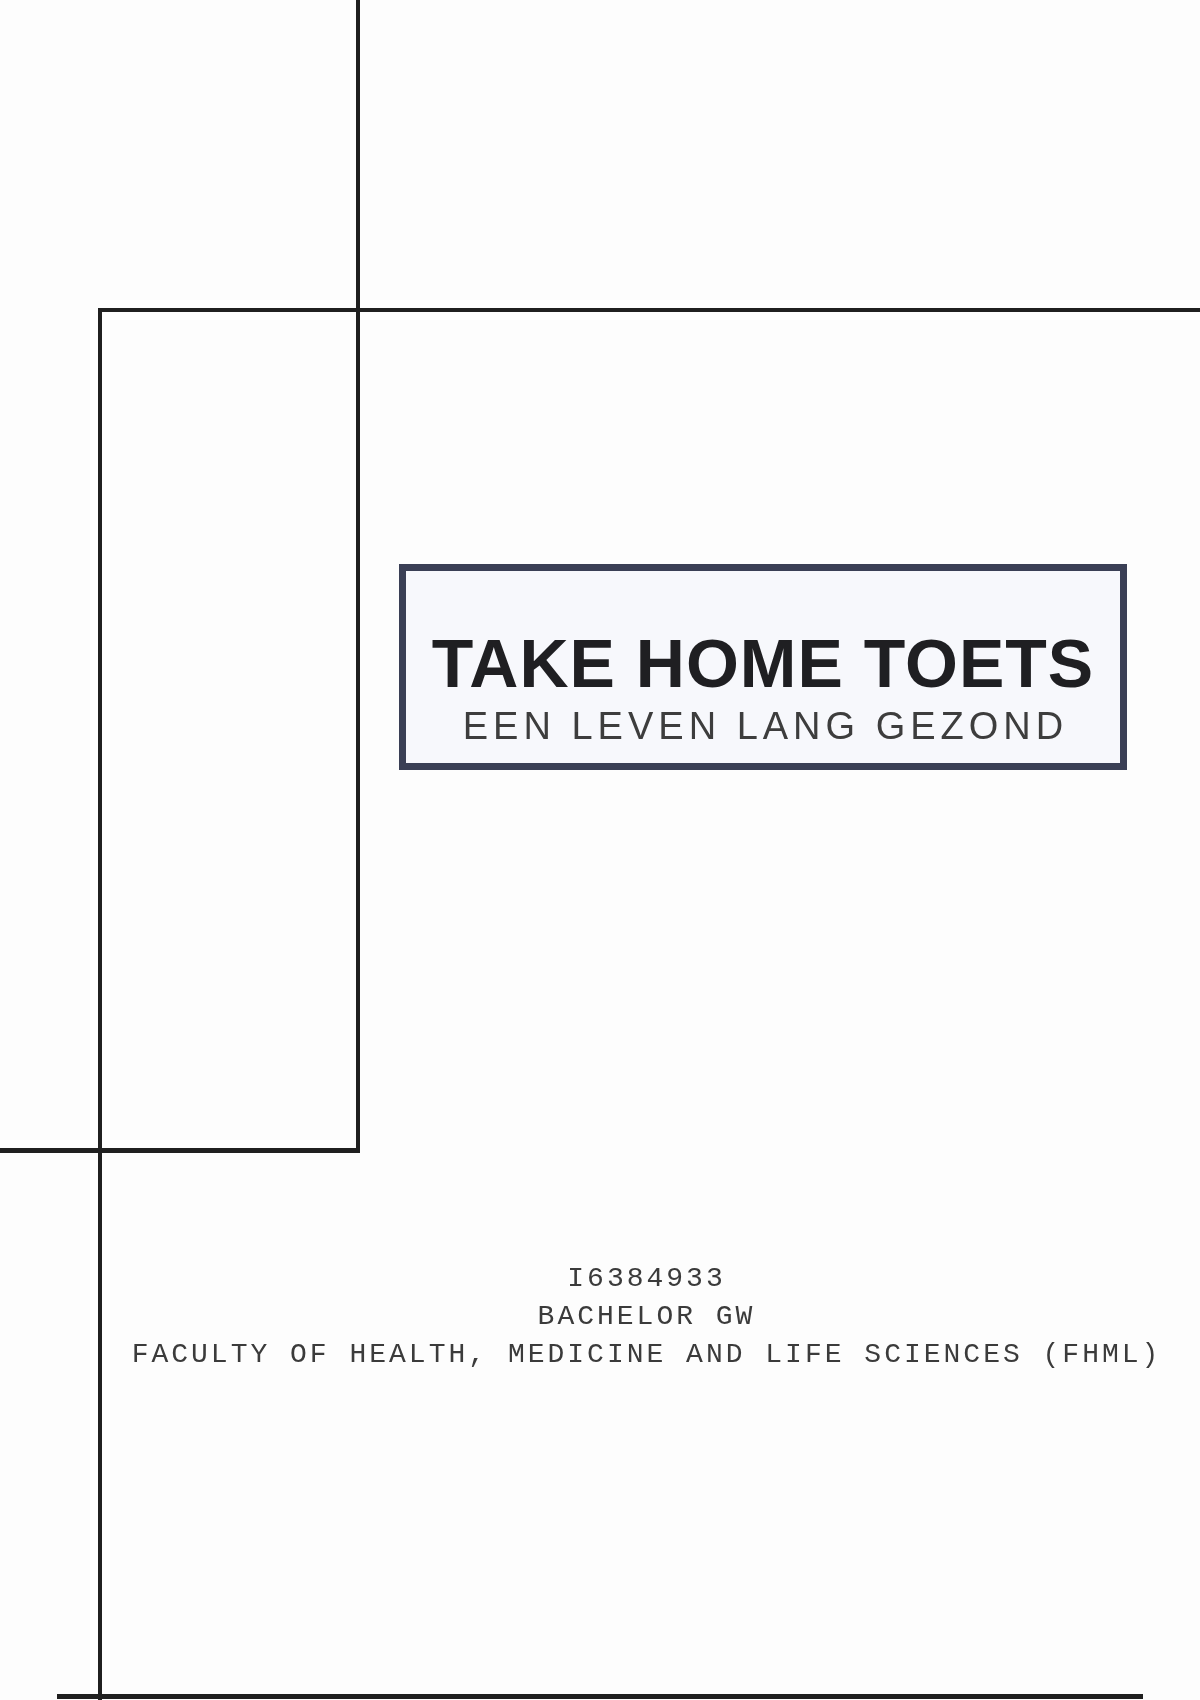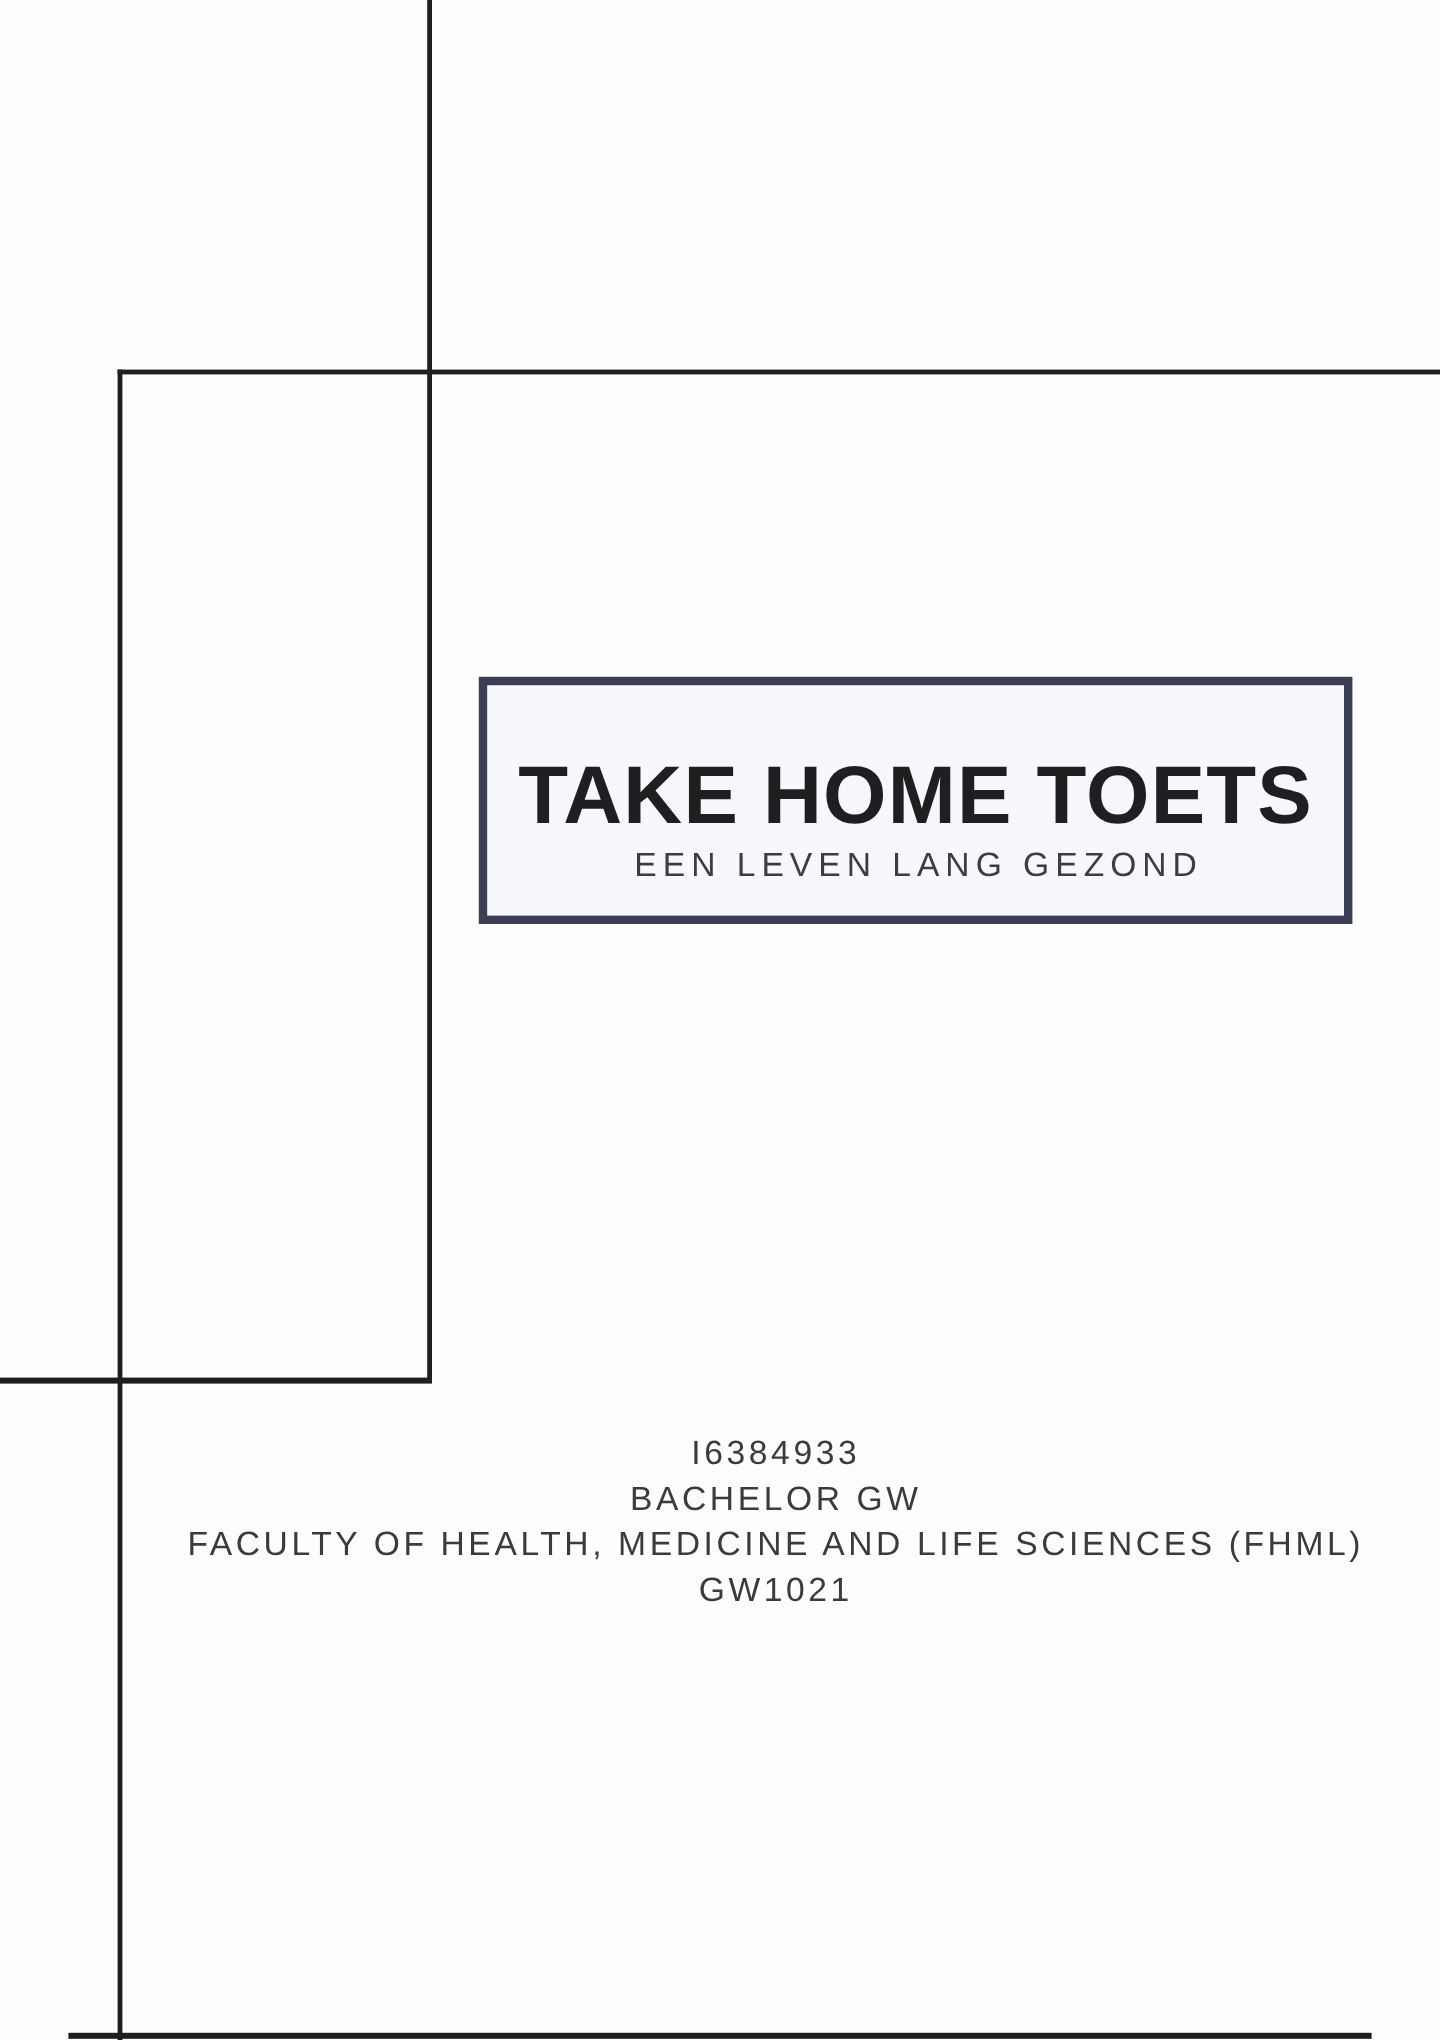--- a/index.html
+++ b/index.html
@@ -44,39 +44,40 @@
   .title-box .main-title{
     font-size:68px;
     font-weight:800;
     line-height:1;
     letter-spacing:1px;
     color:var(--title-ink);
     white-space:nowrap;
   }
   .title-box .sub-title{
     margin-top:10px;
-    font-size:28px;
+    font-size:38px;
     font-weight:400;
     line-height:1;
     letter-spacing:5px;
     text-indent:5px;
     color:var(--subtitle-ink);
     white-space:nowrap;
   }
 
   .info-block{
     position:absolute;
-    left:90px;top:1192px;
+    left:90px;top:1260px;
     width:1110px;
     text-align:center;
     color:var(--info-ink);
     font-size:28px;
     line-height:38px;
     letter-spacing:3px;
     text-indent:3px;
+    font-family:Liberation Mono, monospace;
   }
   .info-block .info-line{white-space:nowrap;}
 </style>
 </head>
 <body>
 
 <div class="rule rule-top-vertical"></div>
 <div class="rule rule-left-vertical"></div>
 <div class="rule rule-upper-horizontal"></div>
 <div class="rule rule-lower-horizontal"></div>
@@ -84,14 +85,13 @@
 
 <div class="title-box">
   <div class="main-title">TAKE HOME TOETS</div>
   <div class="sub-title">EEN LEVEN LANG GEZOND</div>
 </div>
 
 <div class="info-block">
   <div class="info-line">I6384933</div>
   <div class="info-line">BACHELOR GW</div>
   <div class="info-line">FACULTY OF HEALTH, MEDICINE AND LIFE SCIENCES (FHML)</div>
-  <div class="info-line">GW1021</div>
 </div>
 
 </body></html>

